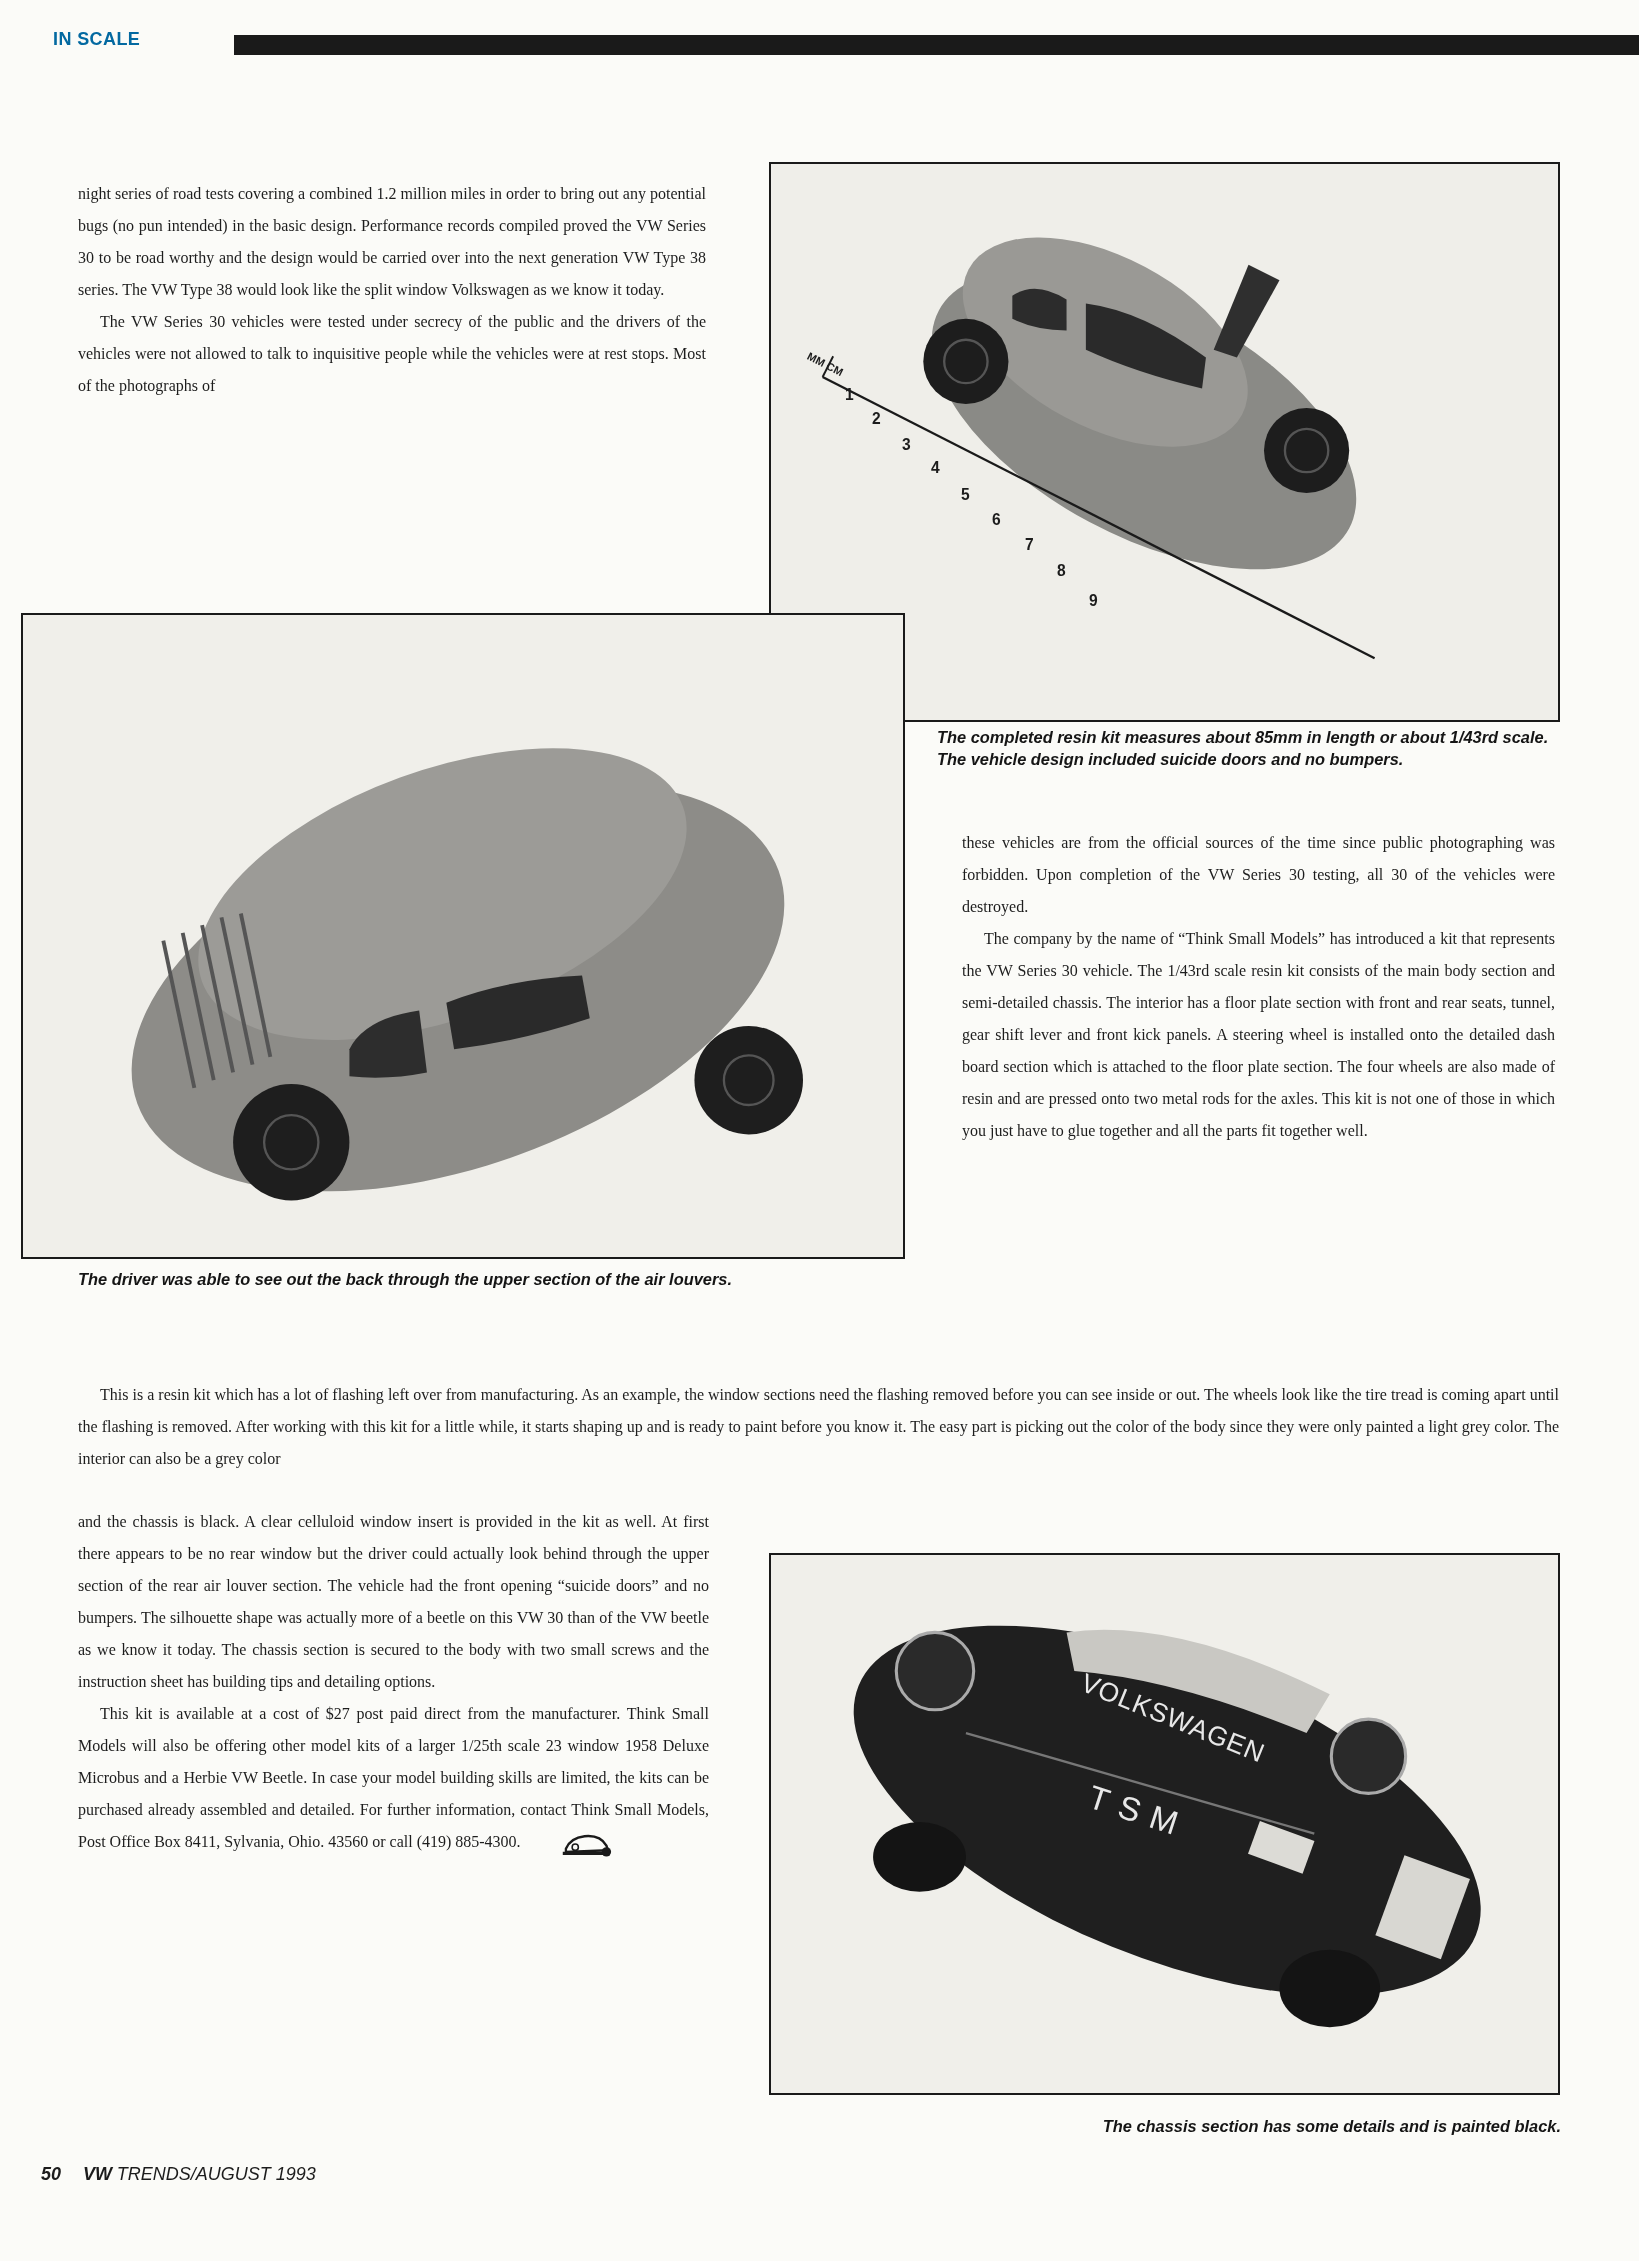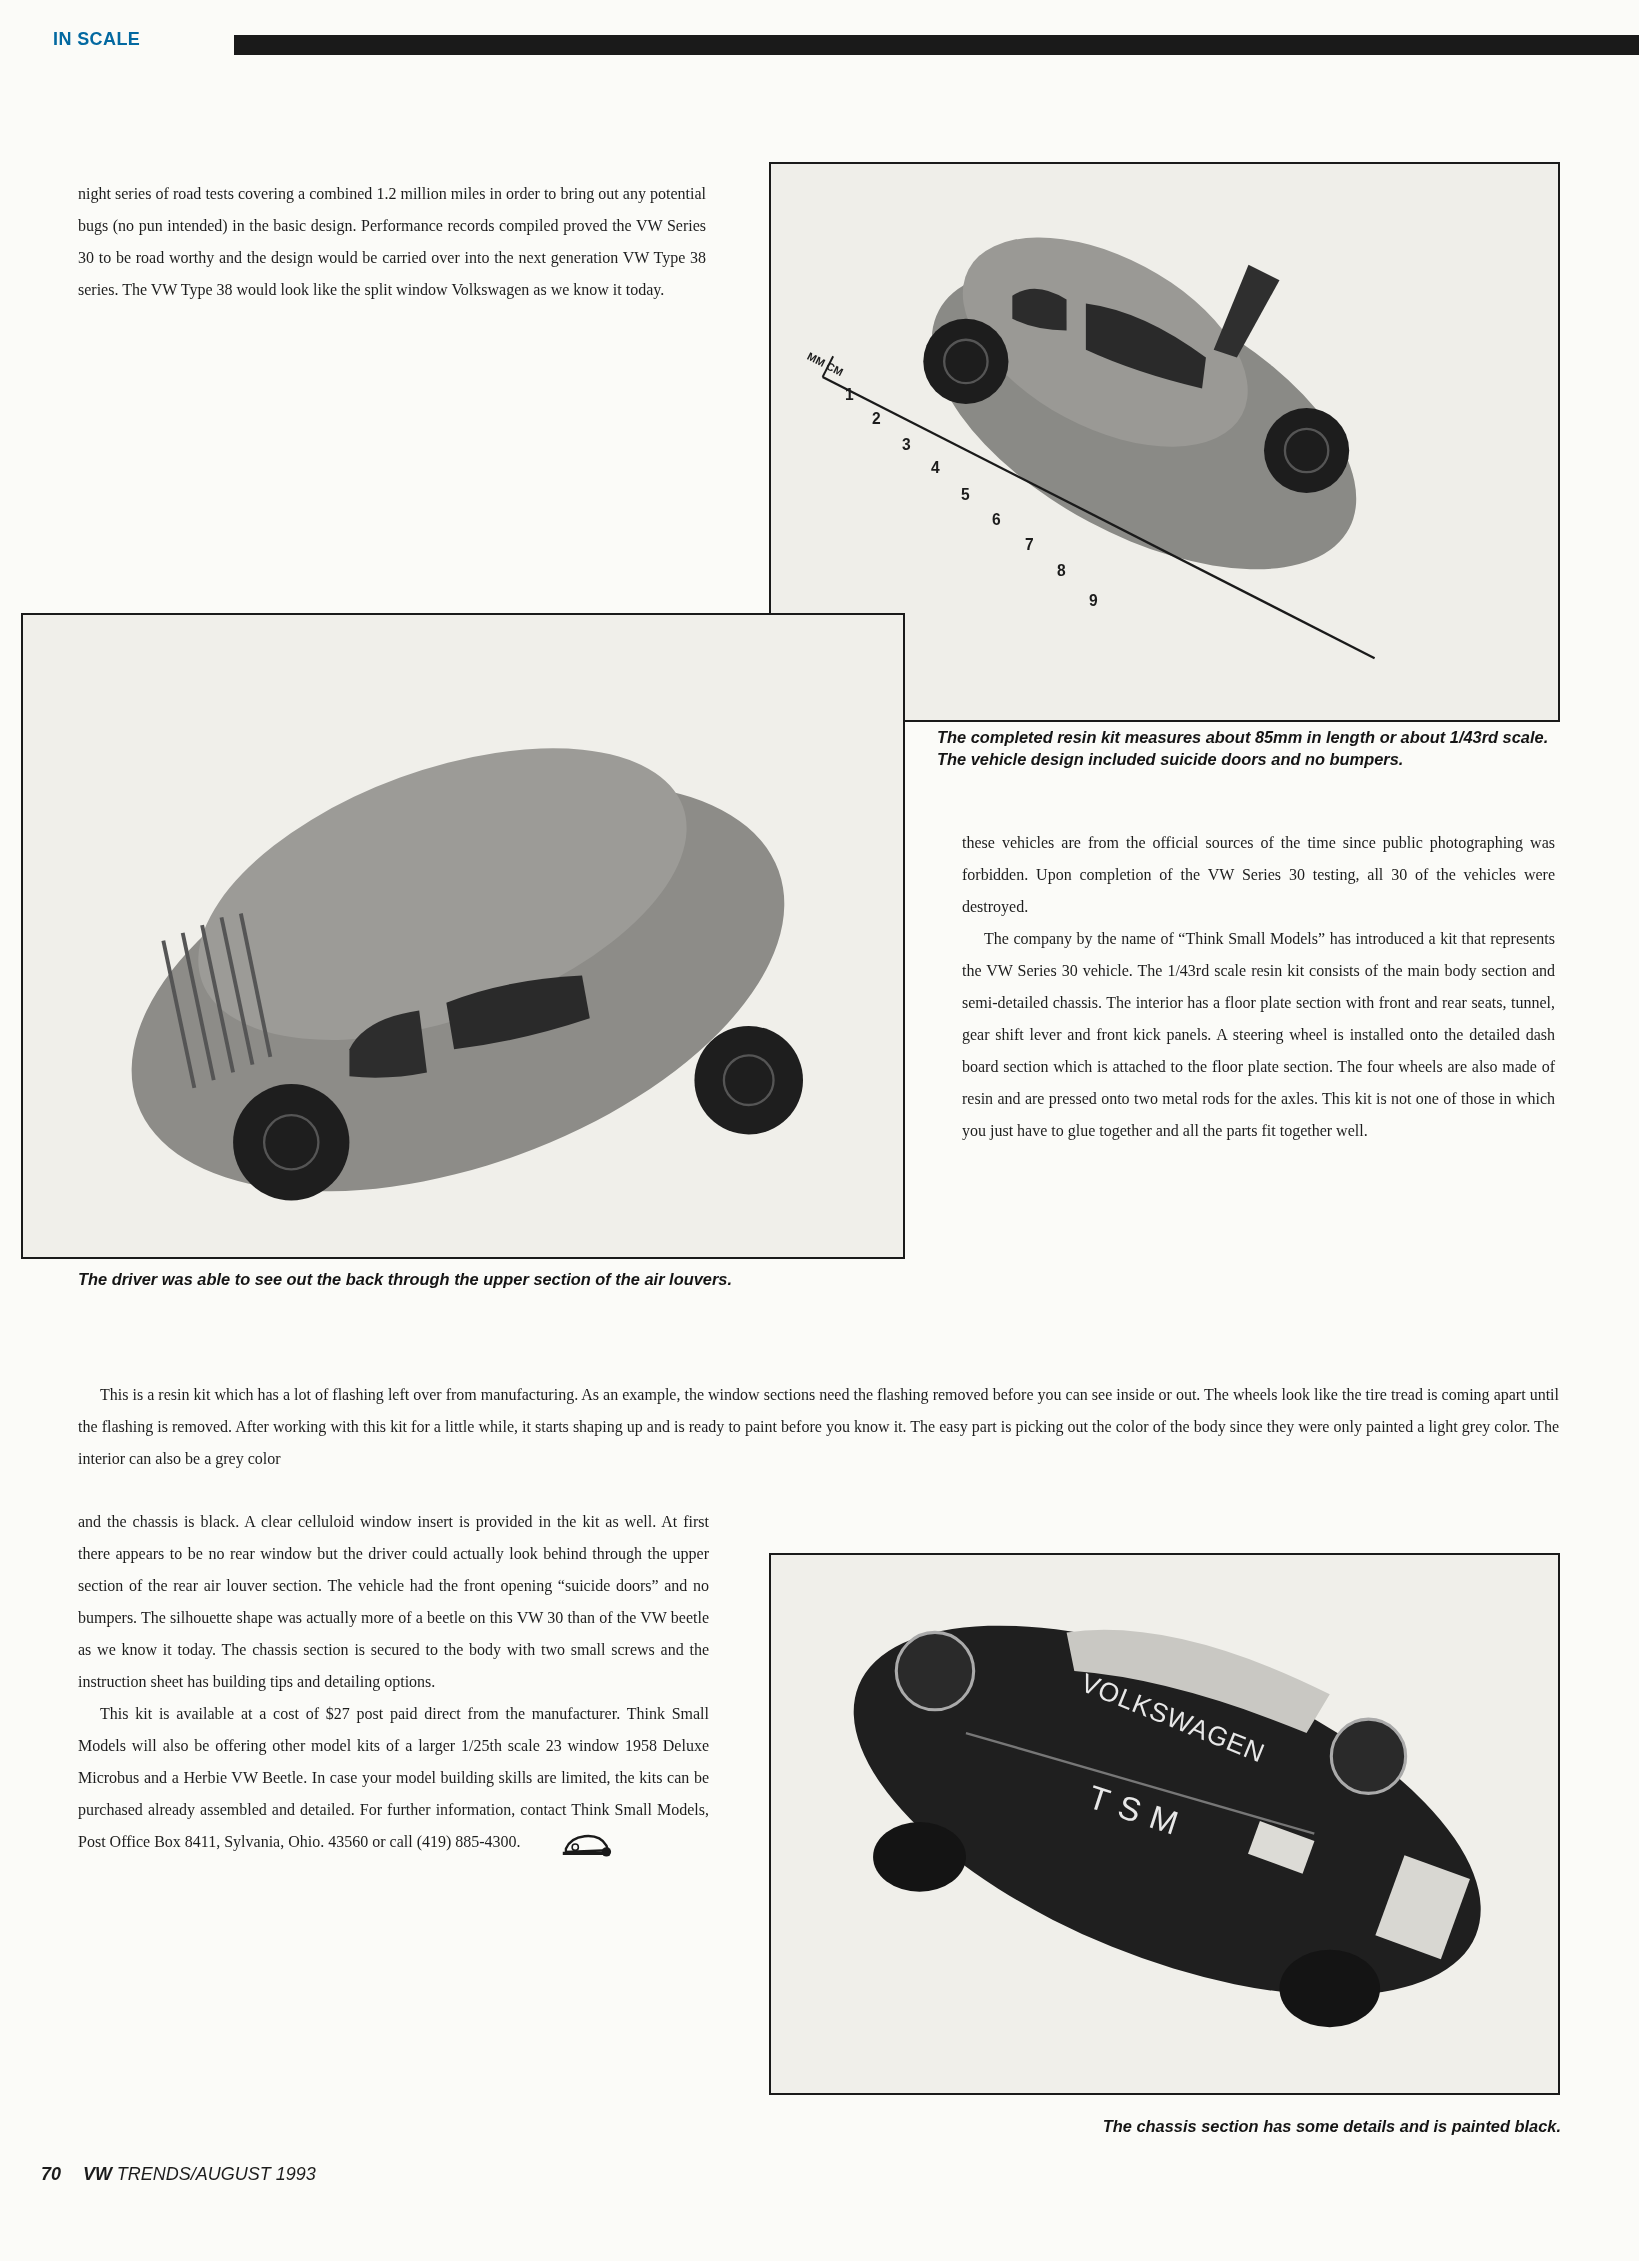--- a/index.html
+++ b/index.html
@@ -44,20 +44,21 @@
     #footer .pub { font-style: italic; }
   </style>
 </head>
 <body>
 
 <div id="header-label" class="abs">IN SCALE</div>
 <div id="header-bar" class="abs"></div>
 
 <div class="abs text" style="left:78px; top:178px; width:628px;">
   <p class="last">night series of road tests covering a combined 1.2 million miles in order to bring out any potential bugs (no pun intended) in the basic design. Performance records compiled proved the VW Series 30 to be road worthy and the design would be carried over into the next generation VW Type 38 series. The VW Type 38 would look like the split window Volkswagen as we know it today.</p>
+  <p class="indent last">The VW Series 30 vehicles were tested under secrecy of the public and the drivers of the vehicles were not allowed to talk to inquisitive people while the vehicles were at rest stops.  Most of the photographs of</p>
 </div>
 
 <div class="abs frame" style="left:769px; top:162px; width:791px; height:560px;">
   <svg viewBox="0 0 1013 718">
     <rect width="1013" height="718" fill="#efeee9"></rect>
 
     <ellipse cx="480" cy="330" rx="300" ry="150" fill="#8a8a86" transform="rotate(28 480 330)"></ellipse>
     <ellipse cx="430" cy="230" rx="200" ry="110" fill="#9a9995" transform="rotate(28 430 230)"></ellipse>
 
     <path d="M310 170 Q340 150 380 175 L380 215 Q340 215 310 200 Z" fill="#2c2c2c"></path>
@@ -157,15 +158,15 @@
     <rect x="620" y="355" width="75" height="45" fill="#dcdbd6" transform="rotate(20 657 377)"></rect>
     <line x1="250" y1="230" x2="700" y2="360" stroke="#777" stroke-width="3"></line>
   </svg>
   <div class="abs" style="left:304px; top:148px; color:#e8e8e8; font-family:'Liberation Sans',sans-serif; font-size:26.5px; letter-spacing:0.8px; transform:rotate(22deg);">VOLKSWAGEN</div>
   <div class="abs" style="left:316px; top:238px; color:#e8e8e8; font-family:'Liberation Sans',sans-serif; font-size:33px; letter-spacing:11px; transform:rotate(18deg);">TSM</div>
 </div>
 
 <div class="abs caption" style="left:937px; top:2115px; width:624px; text-align:right;">The chassis section has some details and is painted black.</div>
 
 <div id="footer" class="abs">
-  <span class="pg">70</span><span class="brand">VW</span><span class="pub">TRENDS/AUGUST 1993</span>
+  <span class="pg">50</span><span class="brand">VW</span><span class="pub">TRENDS/AUGUST 1993</span>
 </div>
 
 
 </body></html>

